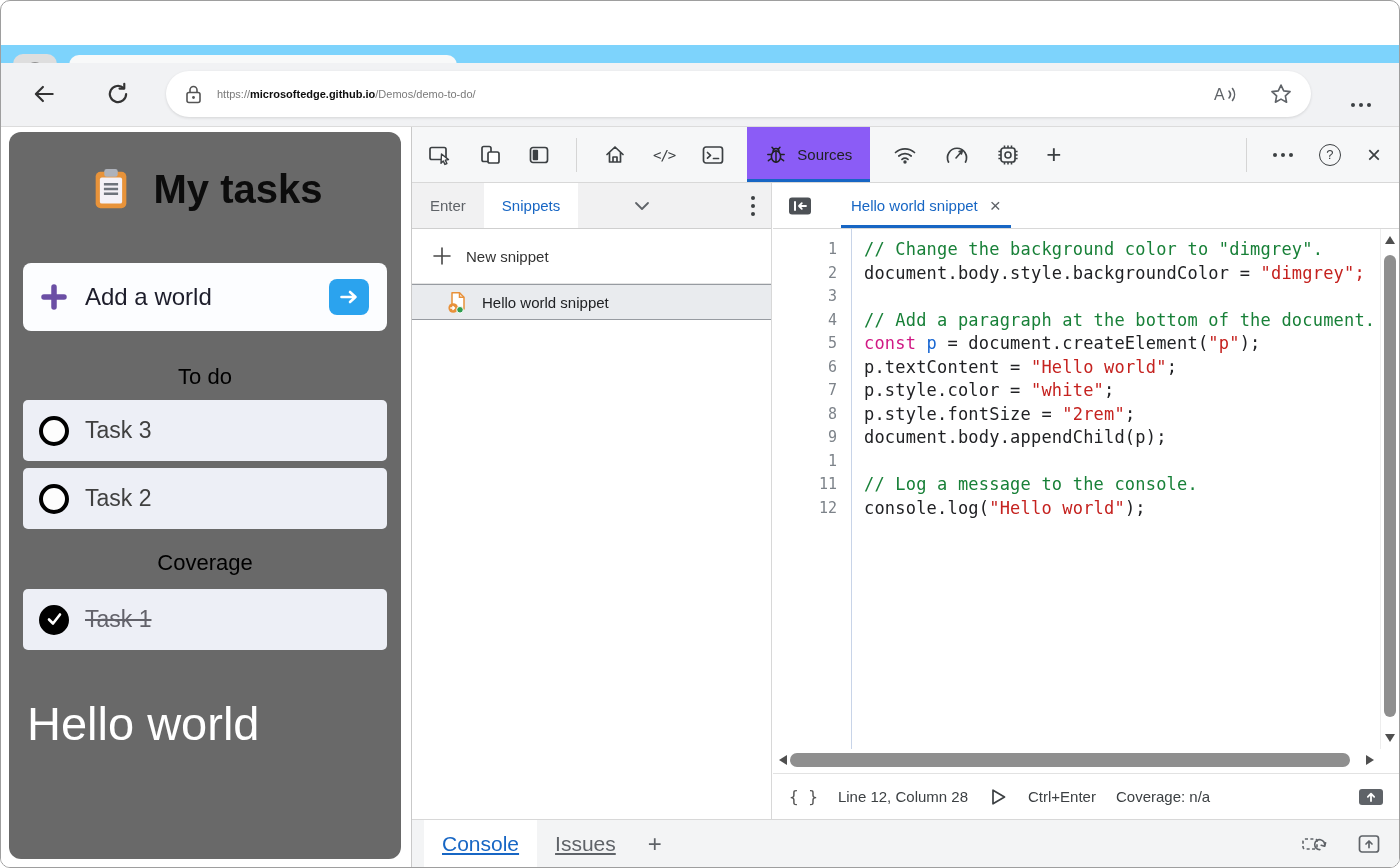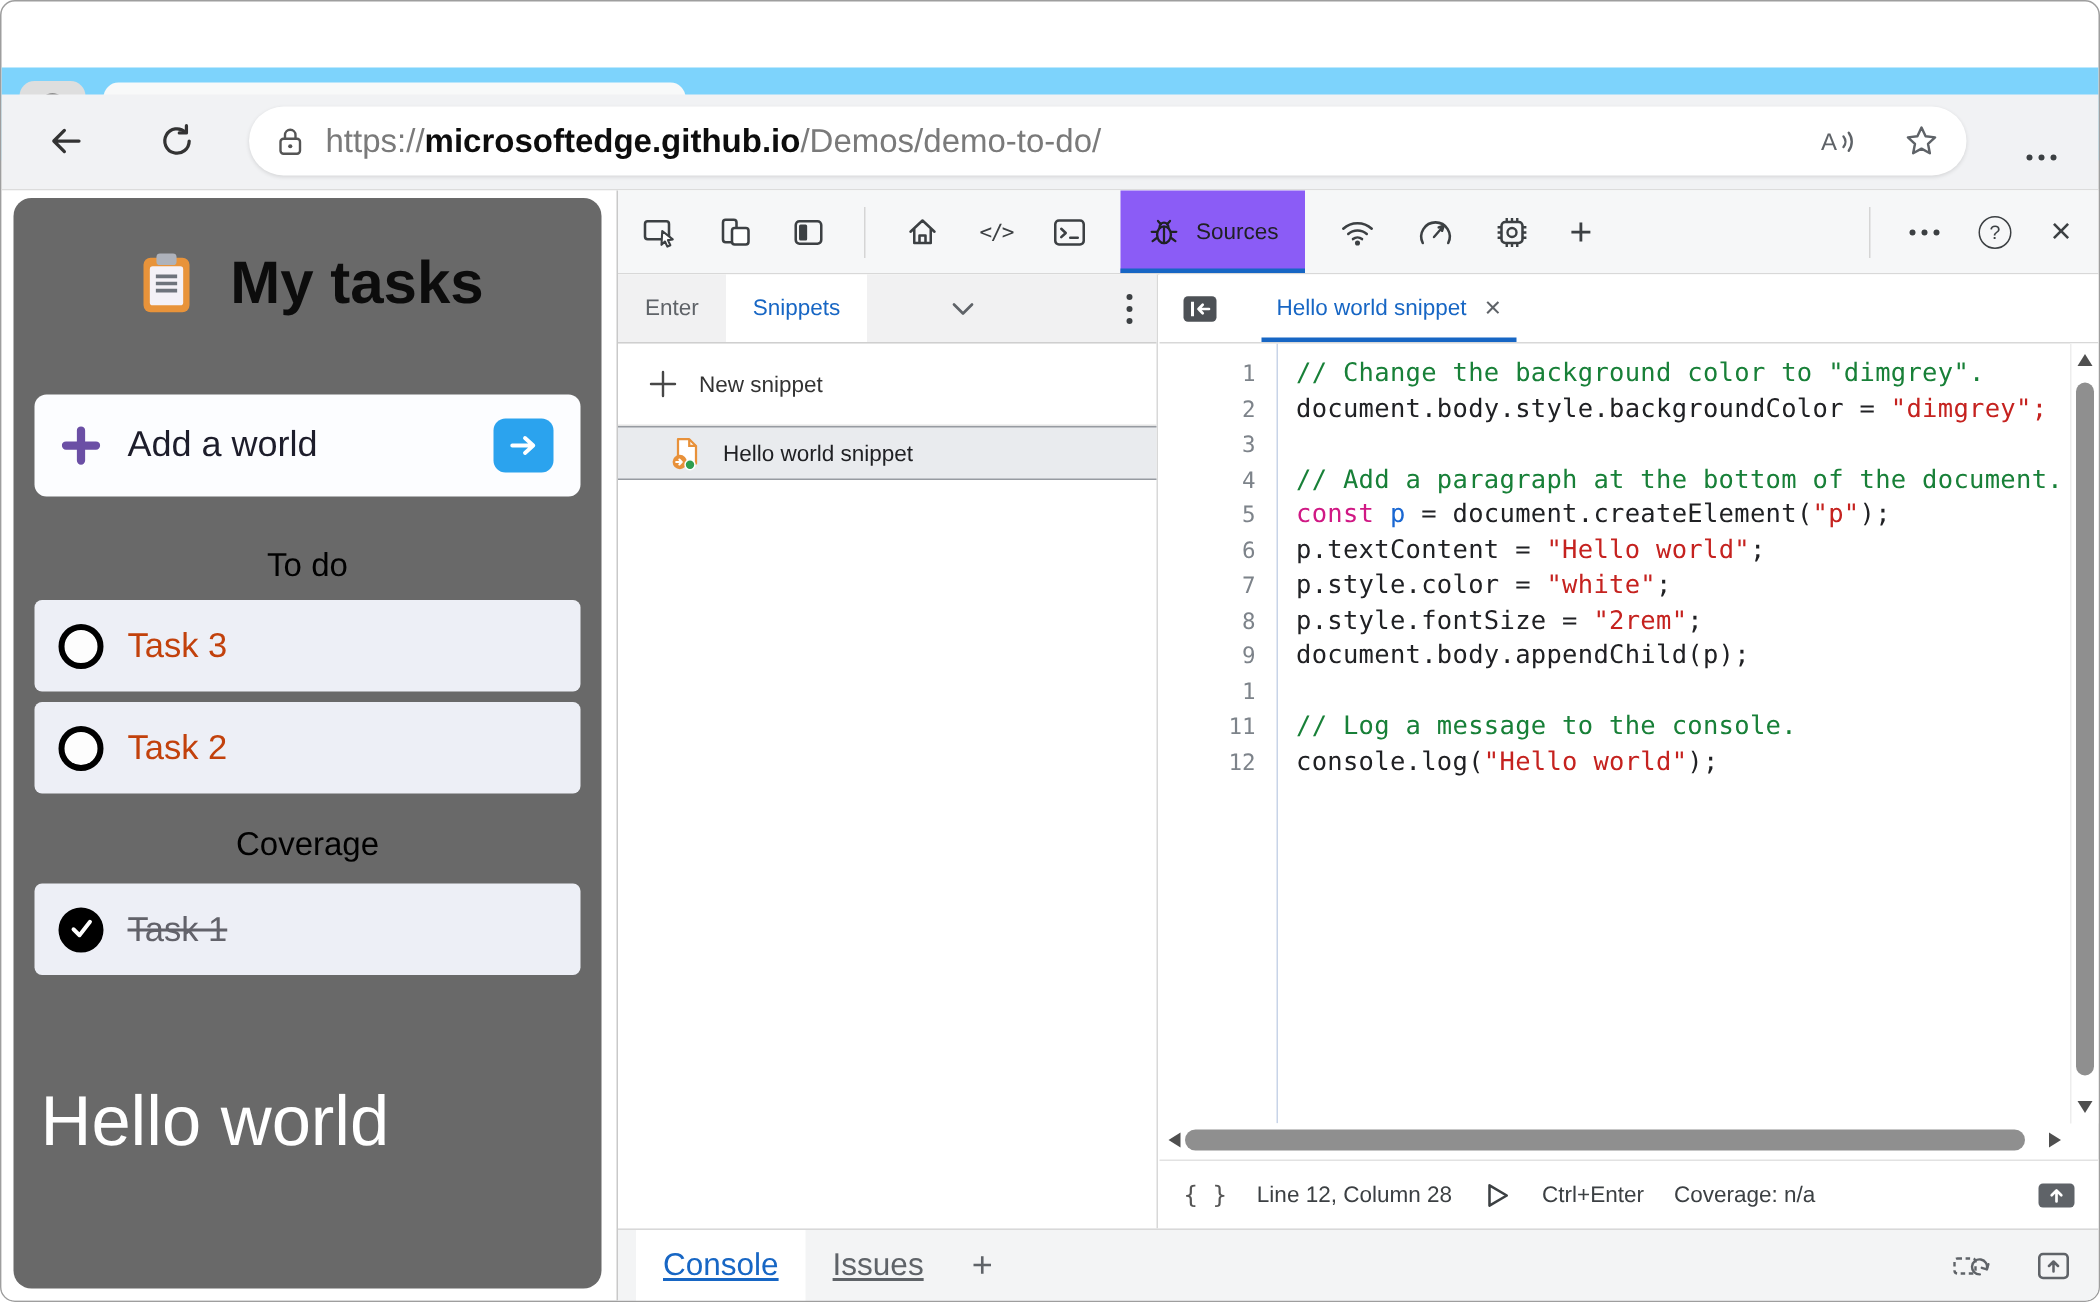--- a/index.html
+++ b/index.html
@@ -20,21 +20,21 @@
   .wbtn{width:66px;display:flex;align-items:center;justify-content:center;color:#1f1f1f;}
   .min-glyph{width:15px;height:2px;background:#1f1f1f;}
   .max-glyph{width:14px;height:14px;border:2px solid #1f1f1f;border-radius:3px;}
   .close-glyph{font-size:26px;line-height:1;}
 
   
   .toolbar{position:absolute;left:0;top:62px;right:0;height:64px;background:#f1f2f4;border-bottom:1px solid #dcdcdc;}
   .nav-btn{position:absolute;top:18px;}
   .omnibox{position:absolute;left:165px;right:88px;top:8px;height:46px;background:#fff;border-radius:23px;
            display:flex;align-items:center;padding:0 18px;box-shadow:0 1px 3px rgba(0,0,0,.12);}
-  .url{font-size:22px;color:#7a7a7a;margin-left:14px;white-space:nowrap;}
+  .url{font-size:11px;color:#7a7a7a;margin-left:14px;white-space:nowrap;}
   .url .domain{color:#0d0d0d;font-weight:700;}
   .omni-right{margin-left:auto;display:flex;gap:30px;align-items:center;}
   .dots-h{display:flex;gap:4px;align-items:center;}
   .dots-v{display:flex;flex-direction:column;gap:4px;align-items:center;}
   .dot{width:4px;height:4px;border-radius:50%;background:#3c4043;}
   .toolbar-dots{position:absolute;right:28px;top:40px;}
 
   
   .viewport{position:absolute;left:0;top:126px;width:410px;bottom:0;background:#fff;}
   .todo{position:absolute;left:8px;top:5px;width:392px;height:727px;background:#696969;border-radius:12px;overflow:hidden;}
@@ -44,23 +44,23 @@
           display:flex;align-items:center;padding:0 18px;}
   .add-label{font-size:24px;color:#1d1d2b;margin-left:18px;}
   .add-btn{margin-left:auto;width:40px;height:36px;background:#2ba3ee;border-radius:8px;
            display:flex;align-items:center;justify-content:center;}
   .section-h{position:absolute;left:0;right:0;text-align:center;font-size:22px;color:#000;}
   .task-list{position:absolute;left:14px;right:14px;display:flex;flex-direction:column;gap:7px;}
   .task{height:61px;background:#edeff6;border-radius:5px;display:flex;align-items:center;padding:0 16px;gap:16px;}
   .tcheck{width:30px;height:30px;border-radius:50%;border:4px solid #000;background:#fdfdfd;flex:none;
           display:flex;align-items:center;justify-content:center;}
   .tcheck.done{background:#000;}
-  .tlabel{font-size:23px;color:#c2410c;}
+  .tlabel{font-size:23px;color:#404040;}
   .tlabel.done{color:#62626a;text-decoration:line-through;}
-  .hello{position:absolute;left:18px;top:587px;font-size:47px;color:#fff;}
+  .hello{position:absolute;left:18px;top:564px;font-size:47px;color:#fff;}
 
   
   .devtools{position:absolute;left:410px;top:126px;right:0;bottom:0;background:#fff;border-left:1px solid #c9c9c9;}
   .dt-toolbar{position:absolute;left:0;right:0;top:0;height:56px;background:#f6f7f8;border-bottom:1px solid #d8d8d8;
               display:flex;align-items:center;gap:26px;padding-left:16px;}
   .dt-icon{display:flex;align-items:center;justify-content:center;color:#3c4043;}
   .vsep{width:1px;height:34px;background:#d5d5d5;}
   .sources-tab{height:100%;display:flex;align-items:center;gap:10px;padding:0 18px;background:#8b5cf6;position:relative;margin:0 -4px;}
   .sources-tab::after{content:"";position:absolute;left:0;right:0;bottom:0;height:3px;background:#1766c4;}
   .sources-label{font-size:15px;color:#202124;}

